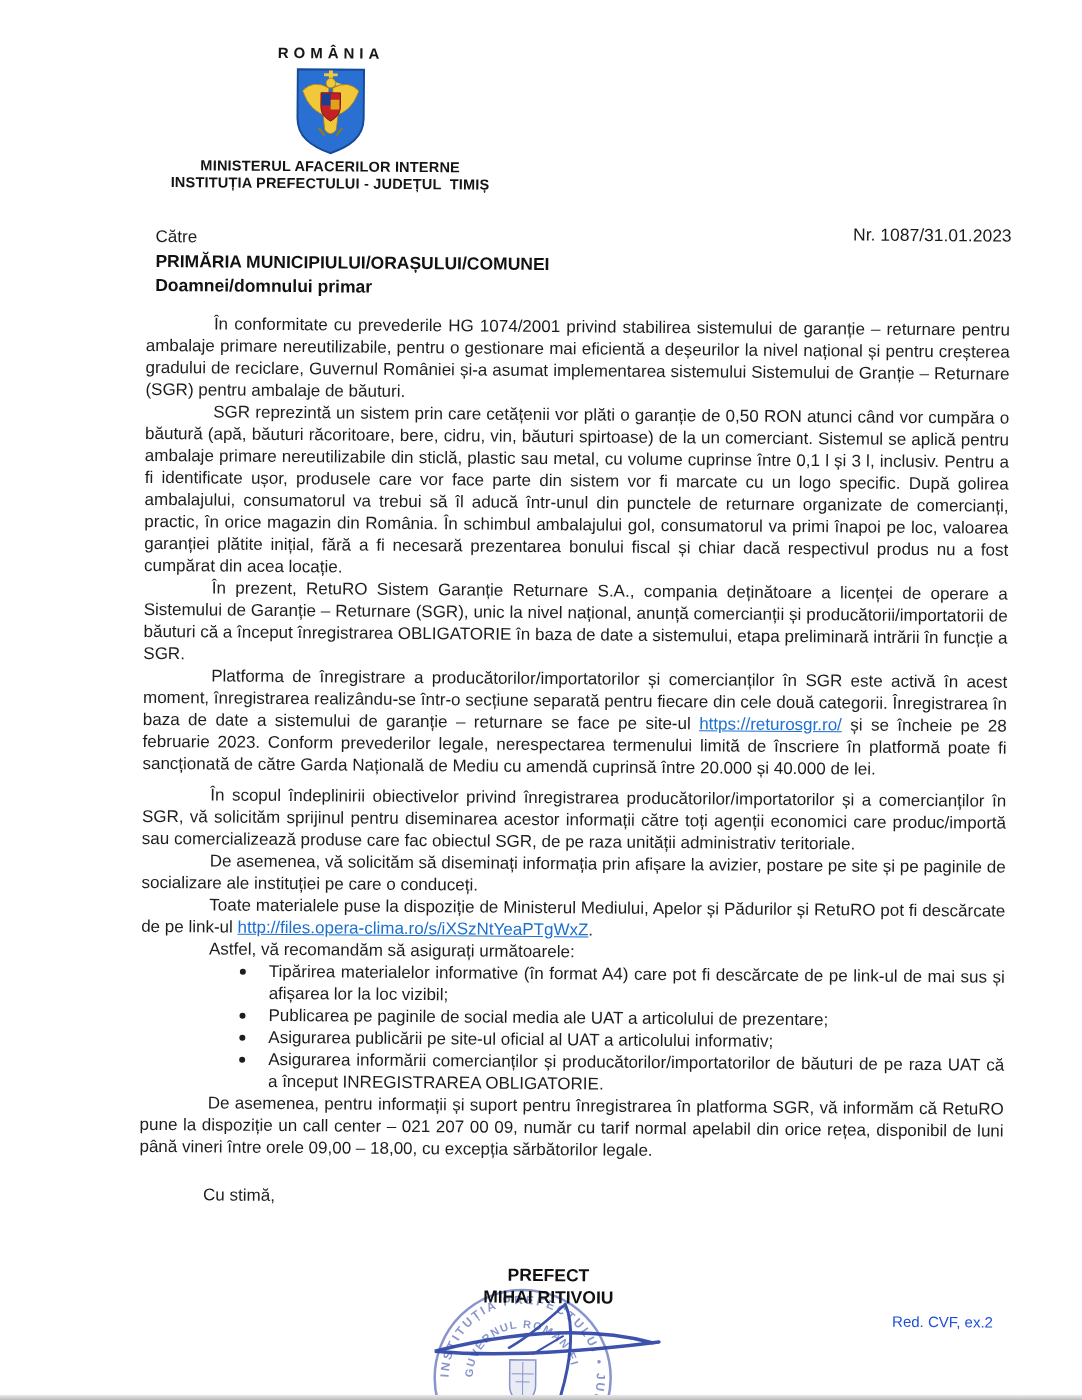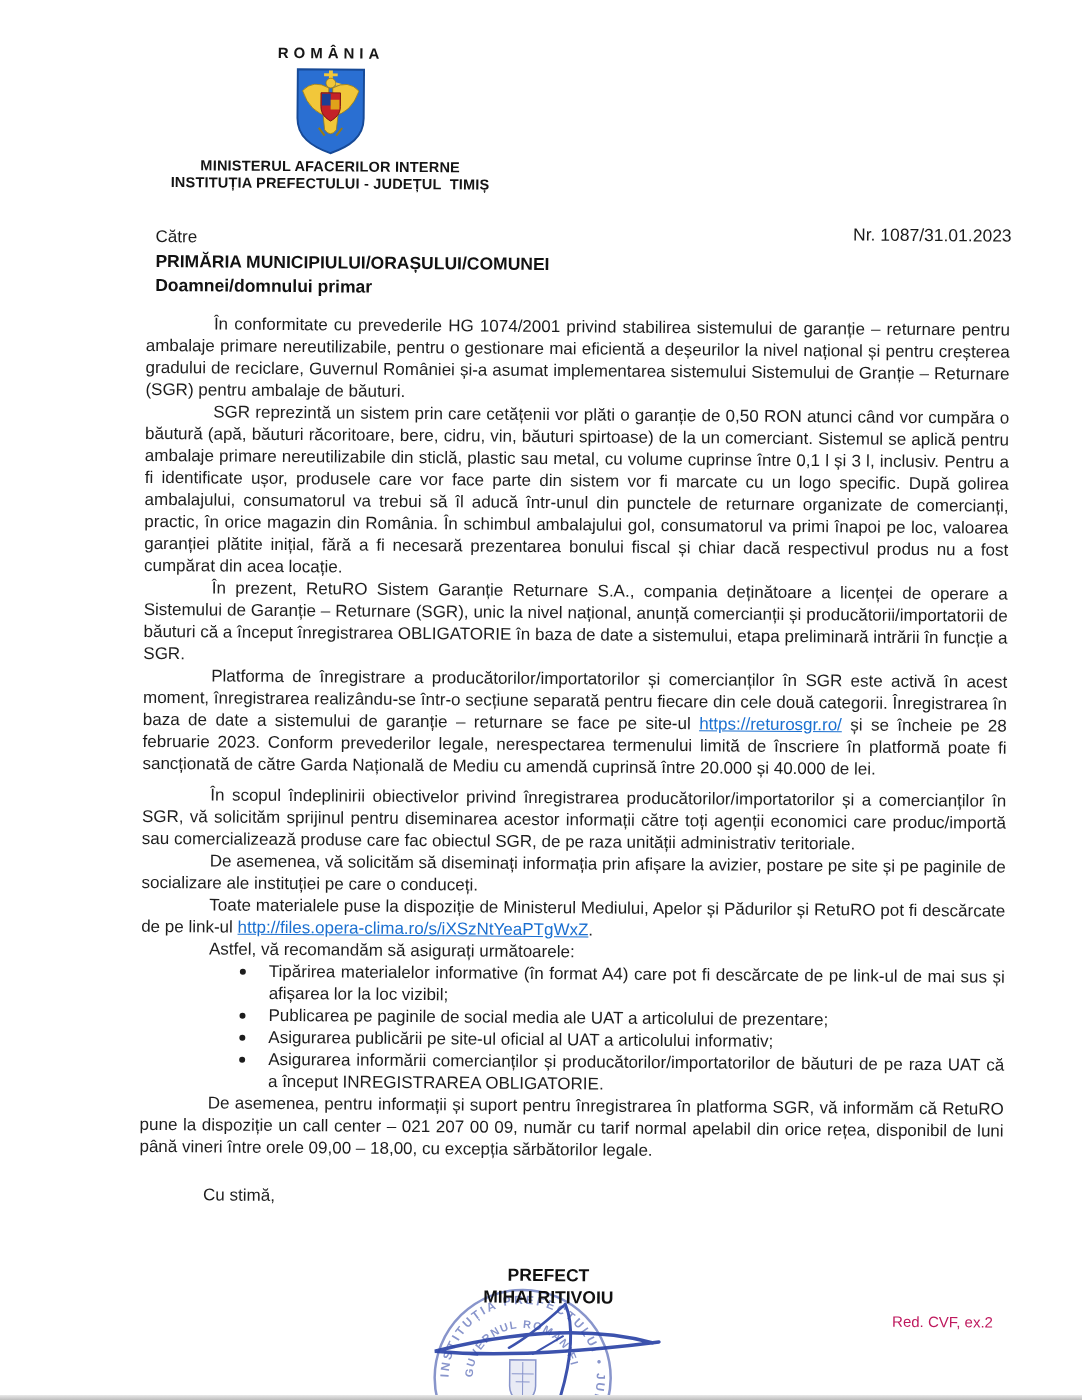--- a/index.html
+++ b/index.html
@@ -34,21 +34,21 @@
   .bullets li::before{content:"";position:absolute;left:99px;top:8px;width:6px;height:6px;border-radius:50%;background:#1d1d1d;}
   .closing{margin-top:26px;padding-left:64px;text-indent:0;}
 
   
   .sig-block{position:absolute;left:428px;top:1264px;width:250px;text-align:center;
     font-weight:bold;font-size:17.5px;line-height:22px;color:#111;z-index:3;}
 
   .stamp-svg{position:absolute;left:433px;top:1278px;z-index:1;}
   .signature-svg{position:absolute;left:420px;top:1296px;z-index:4;}
 
-  .footnote{position:absolute;left:897px;top:1310px;font-size:15px;color:#be185d;z-index:2;}
+  .footnote{position:absolute;left:897px;top:1310px;font-size:15px;color:#1d4ed8;z-index:2;}
 
   .scan-edge{position:absolute;left:0;right:0;bottom:0;height:5px;
     background:linear-gradient(to bottom,#e9e9e9,#bdbdbd);z-index:5;}
 </style>
 </head>
 <body>
 
 <div class="page">
   <div class="scan">
 

